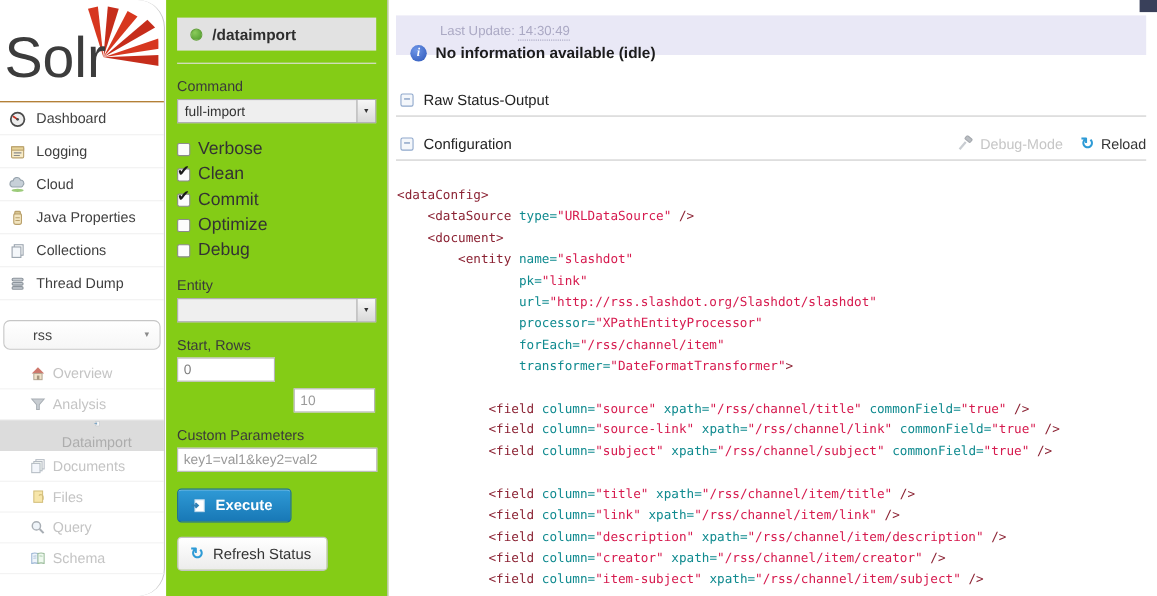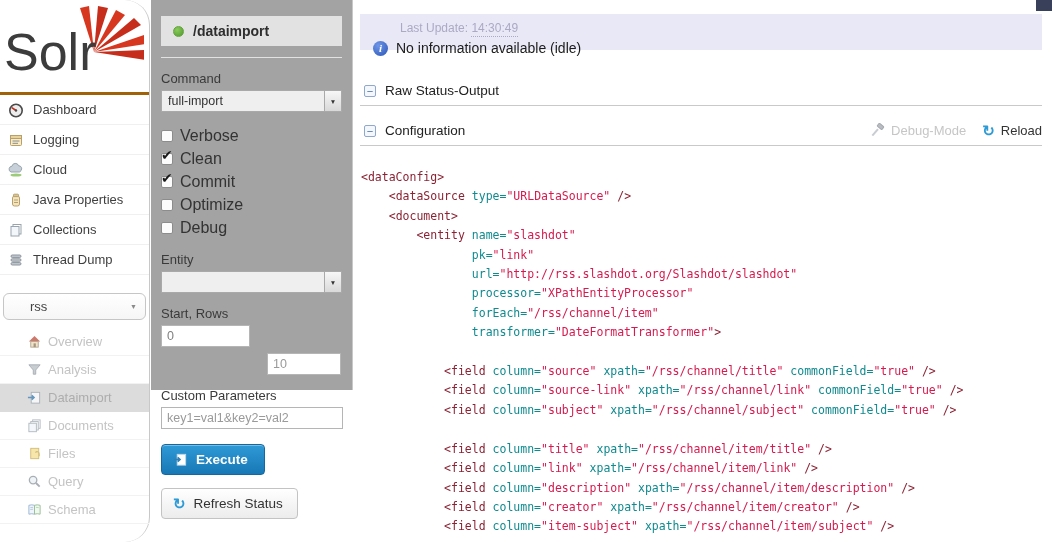--- a/index.html
+++ b/index.html
@@ -5,42 +5,42 @@
   * { margin:0; padding:0; box-sizing:border-box; }
   html,body { width:1052px; height:542px; }
   body {
     position:relative; overflow:hidden; background:#fff;
     font-family:"Liberation Sans", sans-serif; color:#333;
   }
 
   
   #sidebar { position:absolute; left:0; top:0; width:150px; height:542px; background:#fff; border-right:1px solid #C8C8C8;border-radius:25px; }
   #logo { padding:4px 0 0 2px; height:92px; }
-  .nav-list { border-top:3px solid #a16207; }
+  .nav-list { border-top:1px solid #a16207; }
   .nav-item {
     display:flex; align-items:center; gap:9px; height:30px; padding-left:8px;
     border-bottom:1px solid #F0F0F0; font-size:13px; color:#3F3F3F; cursor:pointer;
   }
   .nav-item svg { flex:0 0 auto; }
   #core-select {
     margin:18px 3px 0 3px; height:27px; border:1px solid #C6C6C6; border-radius:6px;
     display:flex; align-items:center; padding:0 8px 0 26px; font-size:13px; color:#444;
     background:linear-gradient(#FFFFFF,#F6F6F6); cursor:pointer;
   }
   #core-select .dd-arrow { margin-left:auto; font-size:7px; color:#8A8A8A; }
   #core-menu { margin-top:8px; }
   .core-item {
     display:flex; align-items:center; gap:6px; height:28px; padding-left:27px;
     border-bottom:1px solid #F2F2F2; font-size:13px; color:#C4C4C4; cursor:pointer;
   }
   .core-item svg { opacity:.75; }
-  .core-item.active { background:#DCDCDC; border-bottom-color:#DCDCDC; color:#ADADAD; }
+  .core-item.active { background:#DCDCDC; border-bottom-color:#DCDCDC; color:#ADADAD;flex-direction:column; }
 
   
-  #form-panel { position:absolute; left:151px; top:0; width:202px; height:390px; background:#a3a3a3; border-right:1px solid #C8C8C8; }
+  #form-panel { position:absolute; left:151px; top:0; width:202px; height:542px; background:#84cc16; border-right:1px solid #C8C8C8; }
   #handler-bar {
     margin:16px 10px 0 10px; height:30px; background:#E2E2E2;
     display:flex; align-items:center; gap:9px; padding-left:12px;
   }
   #handler-dot { width:11px; height:11px; border-radius:50%; background:radial-gradient(circle at 35% 30%, #8BCB5A, #4E9A2E); border:1px solid #65A33C; }
   #handler-name { font-size:14px; font-weight:bold; color:#2E2E2E; }
   .panel-rule { margin:11px 10px 0 10px; border-top:1px solid #E2E2E2; }
   .form-label { margin:13px 10px 4px 10px; font-size:13px; color:#3A3A3A; }
   .fake-select {
     margin:0 10px; height:22px; border:1px solid #A9A9A9; background:#EFEFEF;
@@ -81,21 +81,21 @@
   #scroll-corner { position:absolute; right:0; top:0; width:16px; height:11px; background:#39405A; }
   #status-banner { position:relative; margin:14px 10px 0 6px; height:36px; background:#E9E8F6; }
   #last-update { position:absolute; left:40px; top:7px; font-size:12px; color:#ABA9C4; }
   #last-update .lu-time { border-bottom:1px dotted #ABA9C4; padding-bottom:1px; }
   #status-message-row { position:absolute; left:13px; top:26px; display:flex; align-items:center; gap:8px; }
   .info-icon {
     width:15px; height:15px; border-radius:50%; background:radial-gradient(circle at 35% 30%, #6E96E8, #2B55B8);
     color:#fff; font-family:"Liberation Serif", serif; font-style:italic; font-weight:bold; font-size:11px;
     display:flex; align-items:center; justify-content:center;
   }
-  #status-message { font-size:14px; font-weight:normal; color:#1C1C1C; }
+  #status-message { font-size:14px; font-weight:bold; color:#1C1C1C; }
   .section-header {
     display:flex; align-items:center; gap:9px; margin:0 10px 0 6px;
     padding:0 0 7px 4px; border-bottom:1px solid #C9C9C9; font-size:13.5px; color:#222;
   }
   #raw-status-header { margin-top:33px; }
   #config-header { margin-top:17px; }
   .collapse-box {
     width:12px; height:12px; border:1px solid #8FA8CC; background:#F4F7FB; border-radius:2px;
     color:#4A6FA5; font-size:11px; line-height:10px; text-align:center; cursor:pointer;
   }

